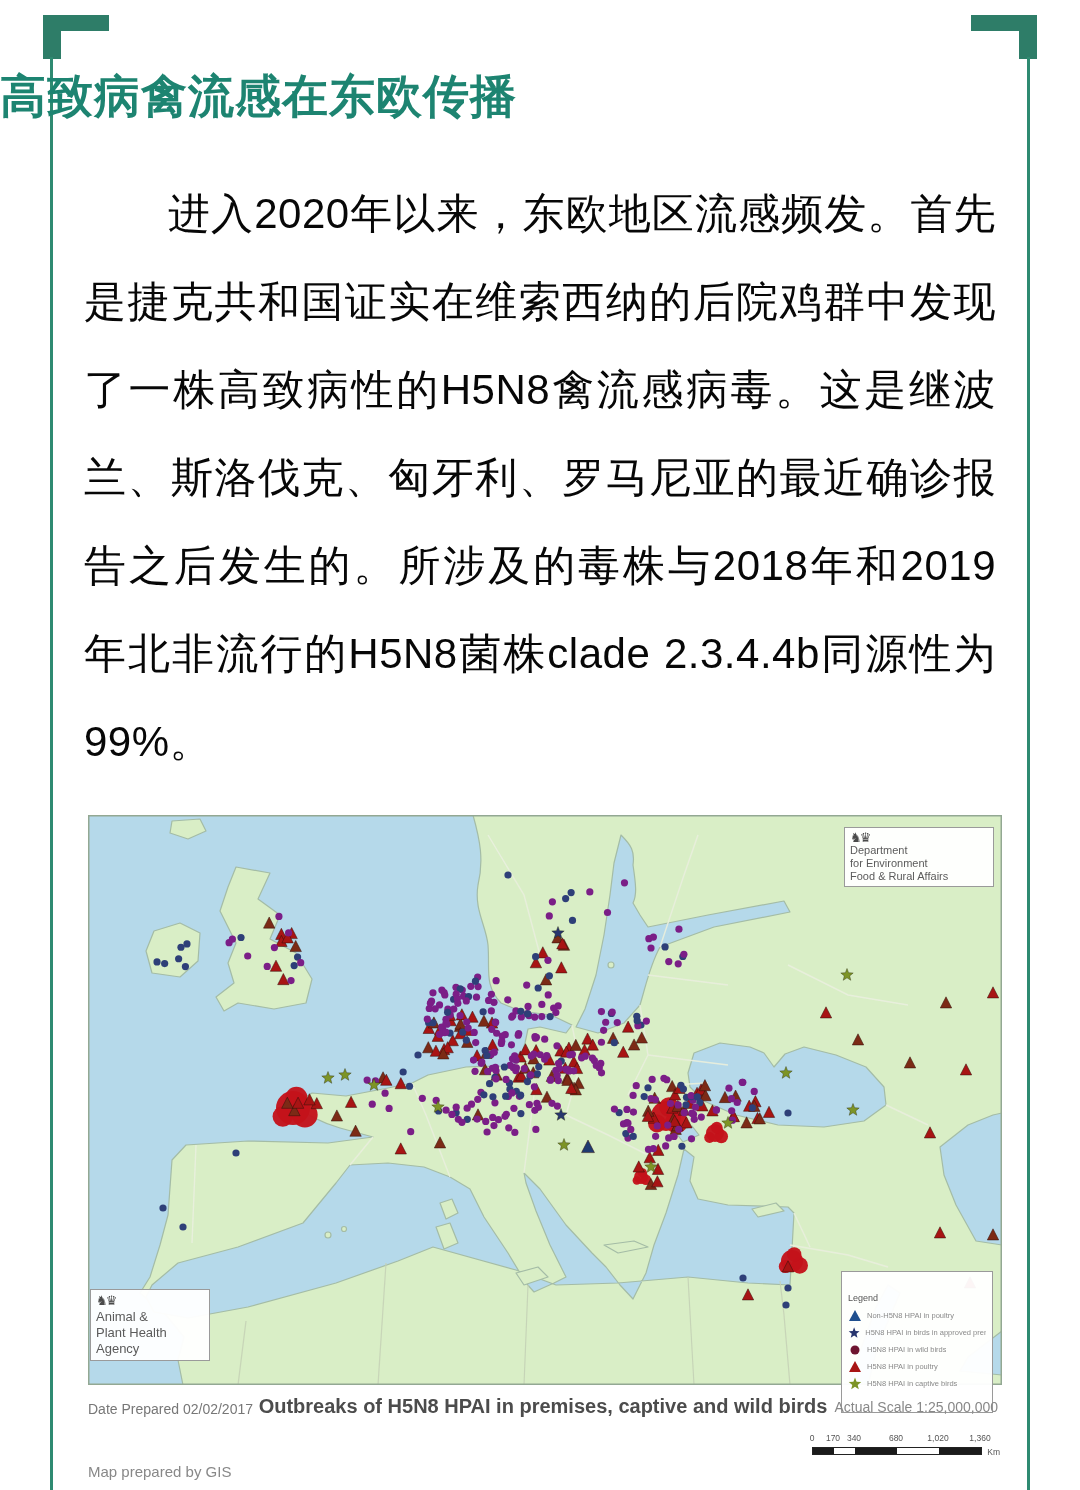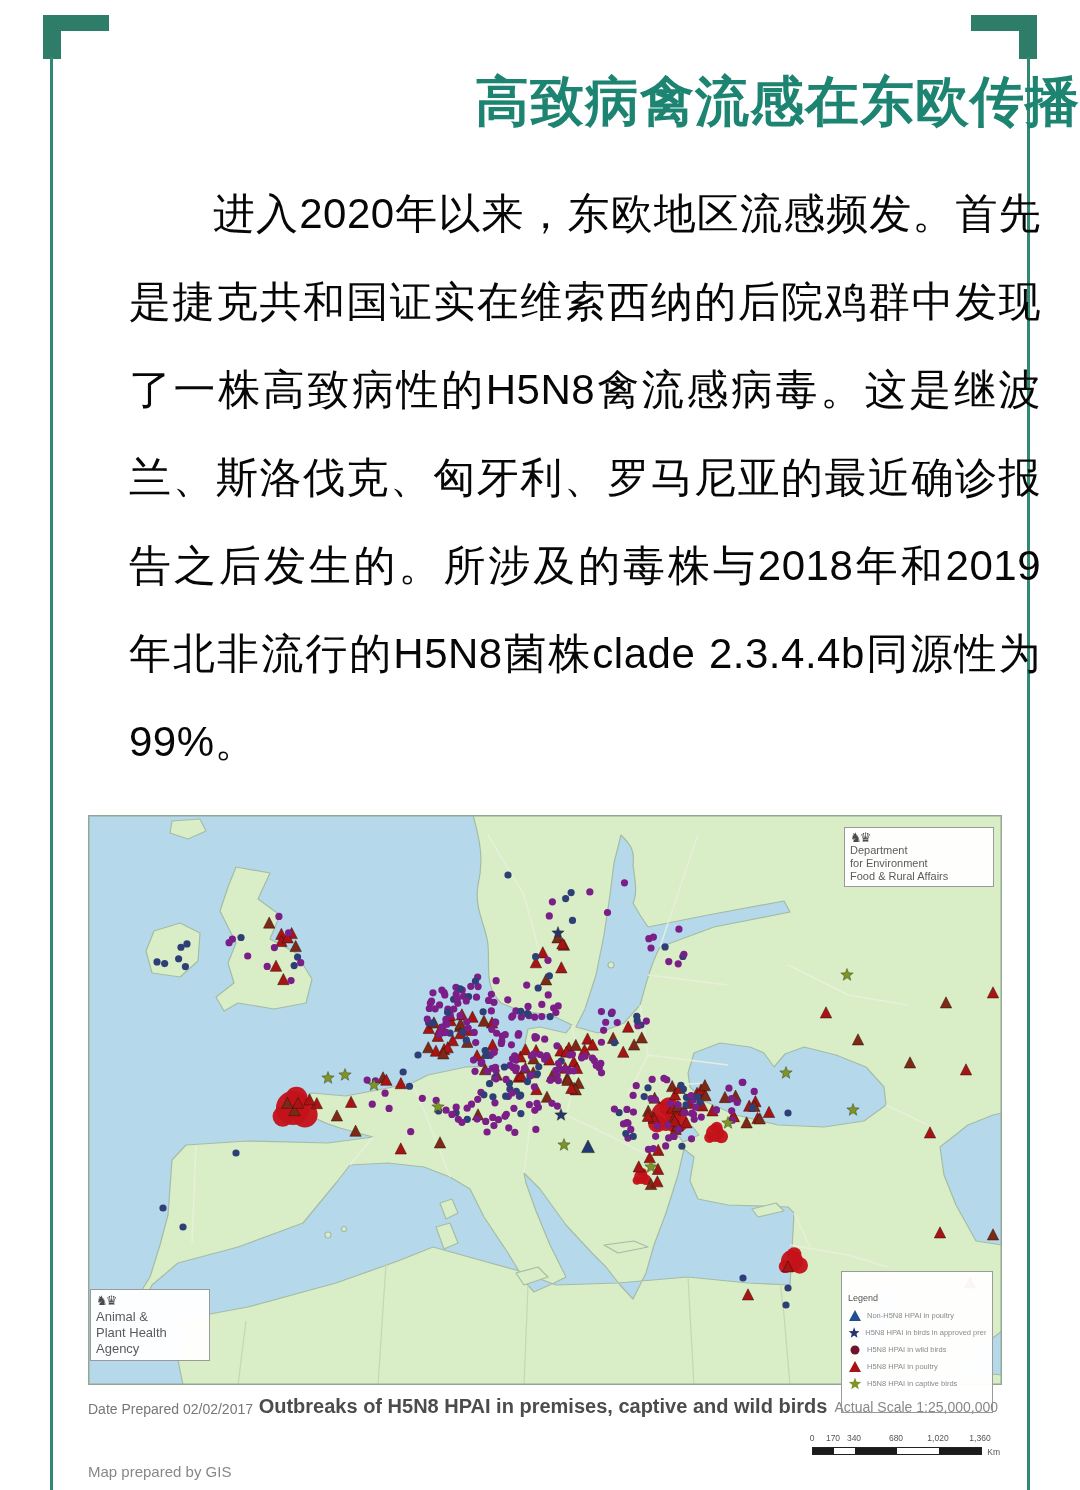--- a/index.html
+++ b/index.html
@@ -5,27 +5,27 @@
   html,body{margin:0;padding:0;}
   body{width:1080px;height:1490px;background:#ffffff;position:relative;overflow:hidden;
        font-family:"Liberation Sans", sans-serif;}
   .page{position:absolute;inset:0;}
 
   
   .bracket{position:absolute;background:#2e7d68;}
   .frameline{position:absolute;width:3px;background:#2f8a71;}
 
   
-  .doc-title{position:absolute;left:0;top:66px;width:1080px;text-align:right;
-    font-size:54px;font-weight:bold;color:#1d8471;letter-spacing:1px;}
+  .doc-title{position:absolute;left:0;top:66px;width:1080px;text-align:left;
+    font-size:46px;font-weight:bold;color:#1d8471;letter-spacing:1px;}
 
   
   .doc-body{position:absolute;left:84px;top:170px;width:912px;
     font-size:42px;line-height:88px;color:#070707;text-align:justify;
-    text-indent:2em;letter-spacing:0.5px;margin-left:45px;}
+    text-indent:2em;letter-spacing:0.5px;}
 
   
   .map-fig{position:absolute;left:88px;top:815px;width:914px;height:670px;background:#ffffff;}
   .map-canvas{position:absolute;left:0;top:0;width:914px;height:570px;}
   svg{display:block;}
 
   .map-box{position:absolute;background:rgba(255,255,255,0.96);border:1px solid #9a9a9a;
     color:#5b5b5b;font-size:11px;line-height:13px;padding:3px 5px;}
   .defra-box{right:8px;top:12px;width:138px;}
   .apha-box{left:2px;top:474px;width:108px;font-size:13px;line-height:16px;}

